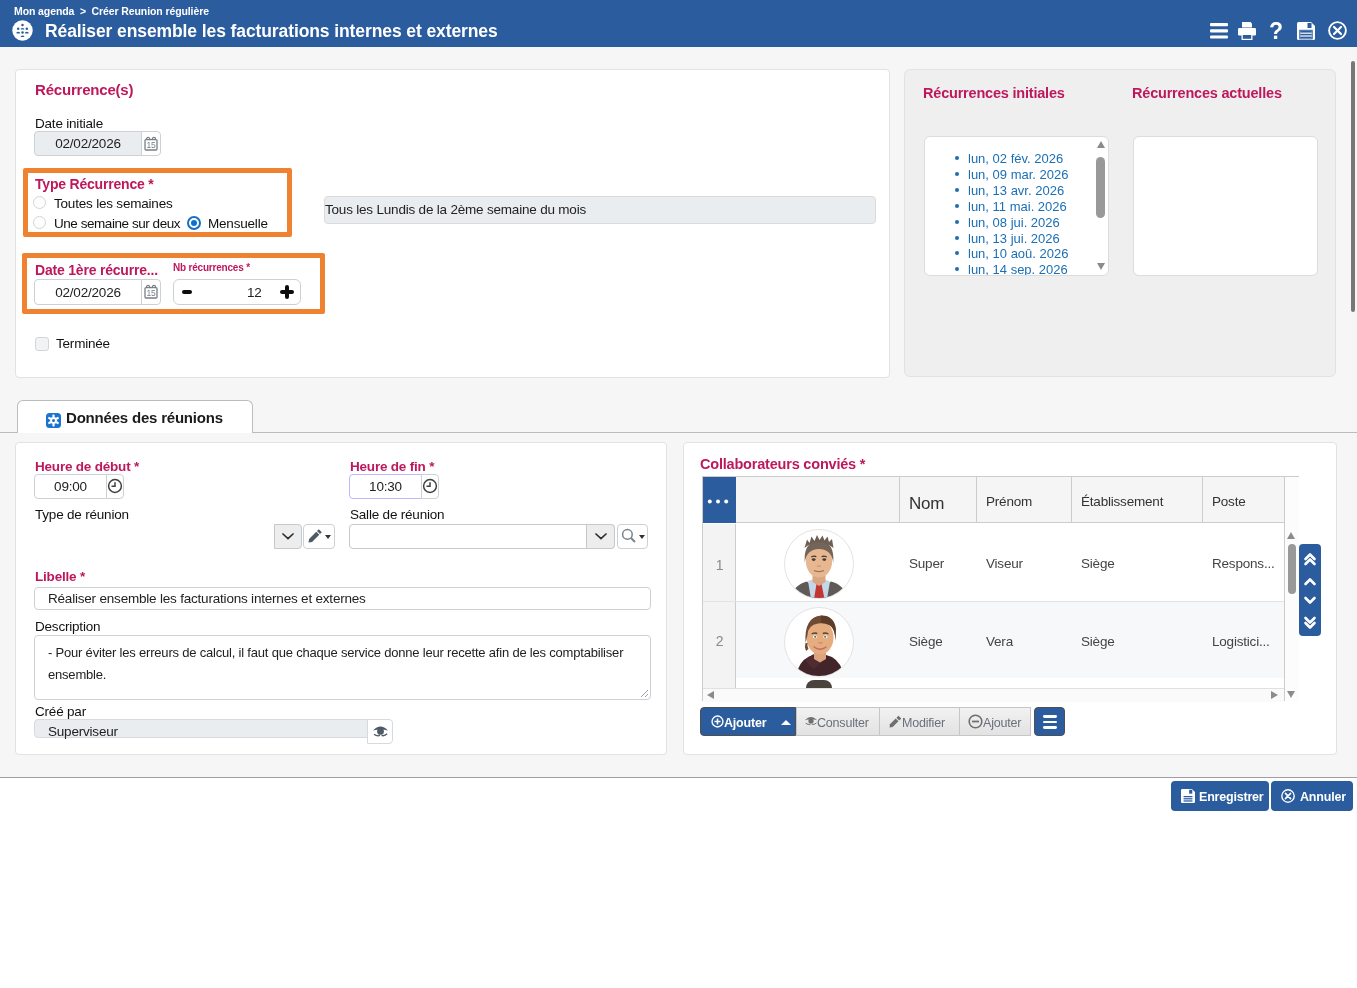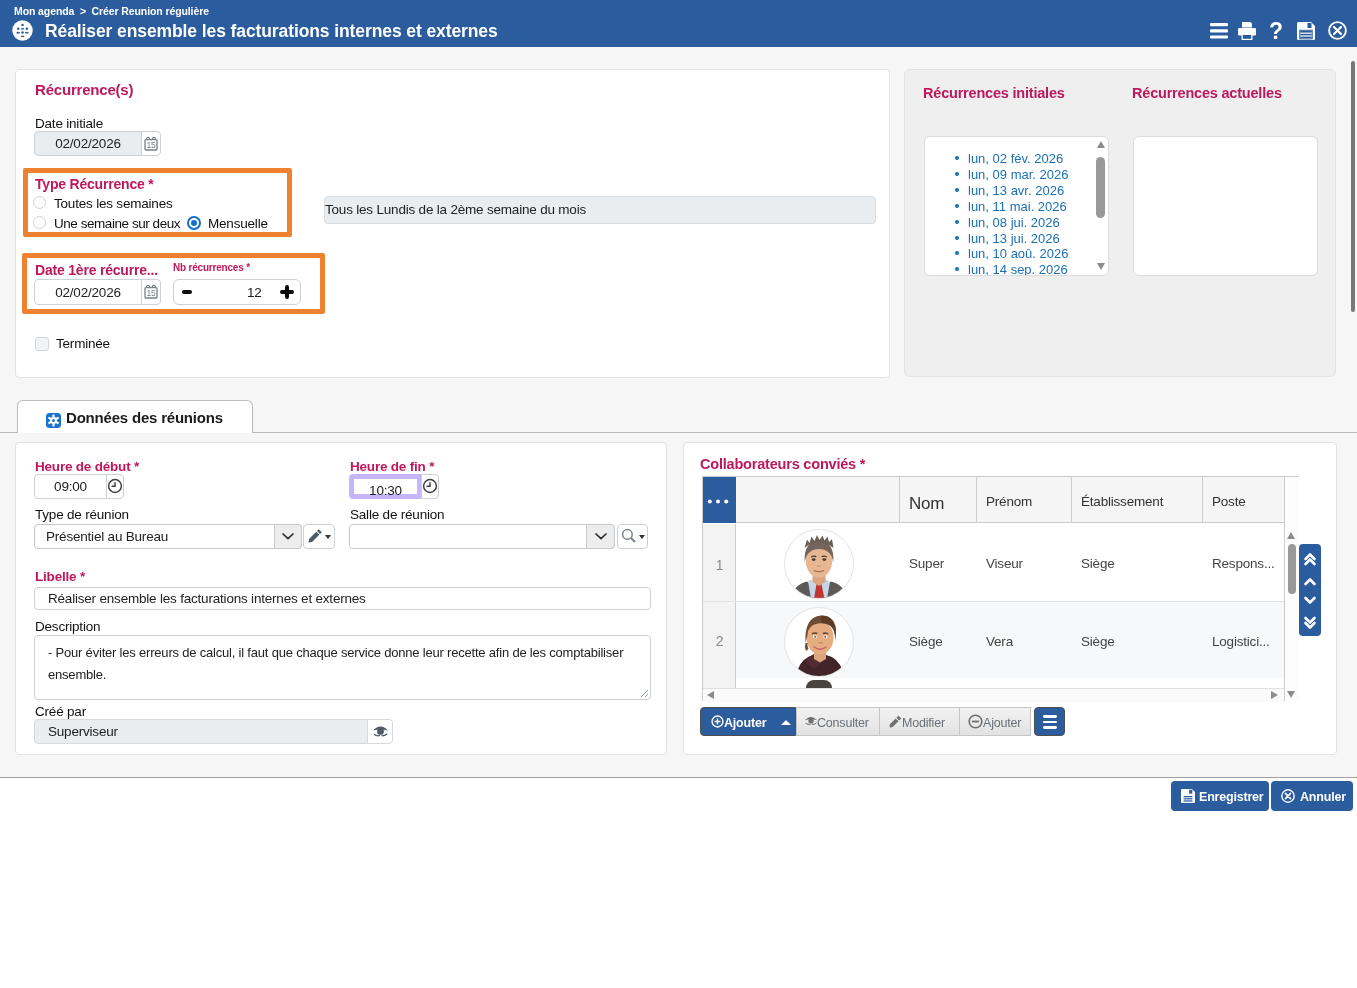--- a/index.html
+++ b/index.html
@@ -176,28 +176,27 @@
 
 <div class="card" style="left:15px;top:442px;width:652px;height:313px">
   <div class="lblb" style="left:19px;top:16px">Heure de début *</div>
   <div class="abs" style="left:18px;top:31px;width:73px;height:25px;background:#fff;border:1px solid #ccd1d6;border-radius:4px 0 0 4px;font-size:13.5px;color:#222;text-align:center;line-height:24px">09:00</div>
   <div class="abs" style="left:90px;top:31px;width:18px;height:25px;background:#fff;border:1px solid #ccd1d6;border-radius:0 4px 4px 0"></div>
   <svg class="abs" style="left:91px;top:35px" width="16" height="16" viewBox="0 0 16 16">
         <circle cx="8" cy="8" r="6.4" fill="none" stroke="#3f3f3f" stroke-width="1.5"></circle>
         <path d="M8 4.2 V8.2 H4.5" fill="none" stroke="#3f3f3f" stroke-width="1.5"></path>
       </svg>
   <div class="lblb" style="left:334px;top:16px">Heure de fin *</div>
-  <div class="abs" style="left:333px;top:31px;width:73px;height:25px;background:#fff;border:5px solid #c4b5fd;border-radius:4px 0 0 4px;font-size:13.5px;color:#222;text-align:center;line-height:24px">10:30</div>
+  <div class="abs" style="left:333px;top:31px;width:73px;height:25px;background:#fff;border:1px solid #c4b5fd;border-radius:4px 0 0 4px;font-size:13.5px;color:#222;text-align:center;line-height:24px">10:30</div>
   <div class="abs" style="left:405px;top:31px;width:18px;height:25px;background:#fff;border:1px solid #ccd1d6;border-radius:0 4px 4px 0"></div>
   <svg class="abs" style="left:406px;top:35px" width="16" height="16" viewBox="0 0 16 16">
         <circle cx="8" cy="8" r="6.4" fill="none" stroke="#3f3f3f" stroke-width="1.5"></circle>
         <path d="M8 4.2 V8.2 H4.5" fill="none" stroke="#3f3f3f" stroke-width="1.5"></path>
       </svg>
   <div class="lbl" style="left:19px;top:64px">Type de réunion</div>
-  <div class="abs" style="left:18px;top:81px;width:268px;height:25px;background:#fff;border:1px solid #c4c9ce;border-radius:4px;font-size:13.5px;color:#222;line-height:23px;padding-left:11px">Présentiel au Bureau</div>
   <div class="abs" style="left:258px;top:81px;width:28px;height:25px;background:#ededed;border:1px solid #c4c9ce;border-radius:0 4px 4px 0"></div>
   <svg class="abs" style="left:266px;top:90px" width="12" height="7" viewBox="0 0 12 7">
         <path d="M1 1 L6 5.7 L11 1" fill="none" stroke="#2f2f2f" stroke-width="1.7" stroke-linecap="round"></path>
       </svg>
   <div class="abs" style="left:287px;top:81px;width:32px;height:25px;background:#fff;border:1px solid #ccd1d6;border-radius:4px"></div>
   <svg class="abs" style="left:292px;top:85px" width="15" height="15" viewBox="0 0 15 15">
         <g fill="#4e5a65">
           <path d="M10.8 1.2 l3 3 -1.8 1.8 -3 -3 z"></path>
           <path d="M8.3 3.7 l3 3 -7.2 7.2 -3.6 0.6 0.6 -3.6 z"></path>
         </g>
@@ -219,21 +218,21 @@
   <div class="abs" style="left:18px;top:144px;width:617px;height:23px;background:#fff;border:1px solid #ccd1d6;border-radius:4px;font-size:13.5px;color:#222;line-height:21px;padding-left:13px">Réaliser ensemble les facturations internes et externes</div>
   <div class="lbl" style="left:19px;top:176px">Description</div>
   <div class="abs" style="left:18px;top:192px;width:617px;height:65px;background:#fff;border:1px solid #ccd1d6;border-radius:4px;font-size:13px;color:#222;line-height:22px;padding:6px 3px 11px 13px">- Pour éviter les erreurs de calcul, il faut que chaque service donne leur recette afin de les comptabiliser ensemble.</div>
   <svg class="abs" style="left:623px;top:245px" width="10" height="10" viewBox="0 0 10 10">
         <g stroke="#9aa0a6" stroke-width="1">
           <line x1="2" y1="9" x2="9" y2="2"></line>
           <line x1="6" y1="9" x2="9" y2="6"></line>
         </g>
       </svg>
   <div class="lbl" style="left:19px;top:261px">Créé par</div>
-  <div class="abs" style="left:18px;top:276px;width:334px;height:25px;background:#e9edf0;border:1px solid #d6dade;border-radius:4px 0 0 4px;font-size:13.5px;color:#222;line-height:23px;padding-left:13px">Superviseur</div>
+  <div class="abs" style="left:18px;top:276px;width:334px;height:19px;background:#e9edf0;border:1px solid #d6dade;border-radius:4px 0 0 4px;font-size:13.5px;color:#222;line-height:23px;padding-left:13px">Superviseur</div>
   <div class="abs" style="left:351px;top:276px;width:26px;height:25px;background:#fff;border:1px solid #d6dade;border-radius:0 4px 4px 0"></div>
   <svg class="abs" style="left:356px;top:283px" width="17" height="11" viewBox="0 0 17 11">
         <path d="M1 4.5 Q8.5 -3.5 16 4.5 Q8.5 2.5 1 4.5 z" fill="#4e5a66"></path>
         <circle cx="8.5" cy="5.4" r="3.4" fill="#4e5a66"></circle>
         <path d="M2 8.2 Q5 10.6 8 9.4 M9.5 9.5 Q12.5 10.4 15.2 7.8" fill="none" stroke="#4e5a66" stroke-width="1.3"></path>
       </svg>
 </div>
 
 <div class="card" style="left:683px;top:442px;width:654px;height:313px">
   <div class="lblb" style="left:16px;top:13px;font-size:14.5px">Collaborateurs conviés *</div>

